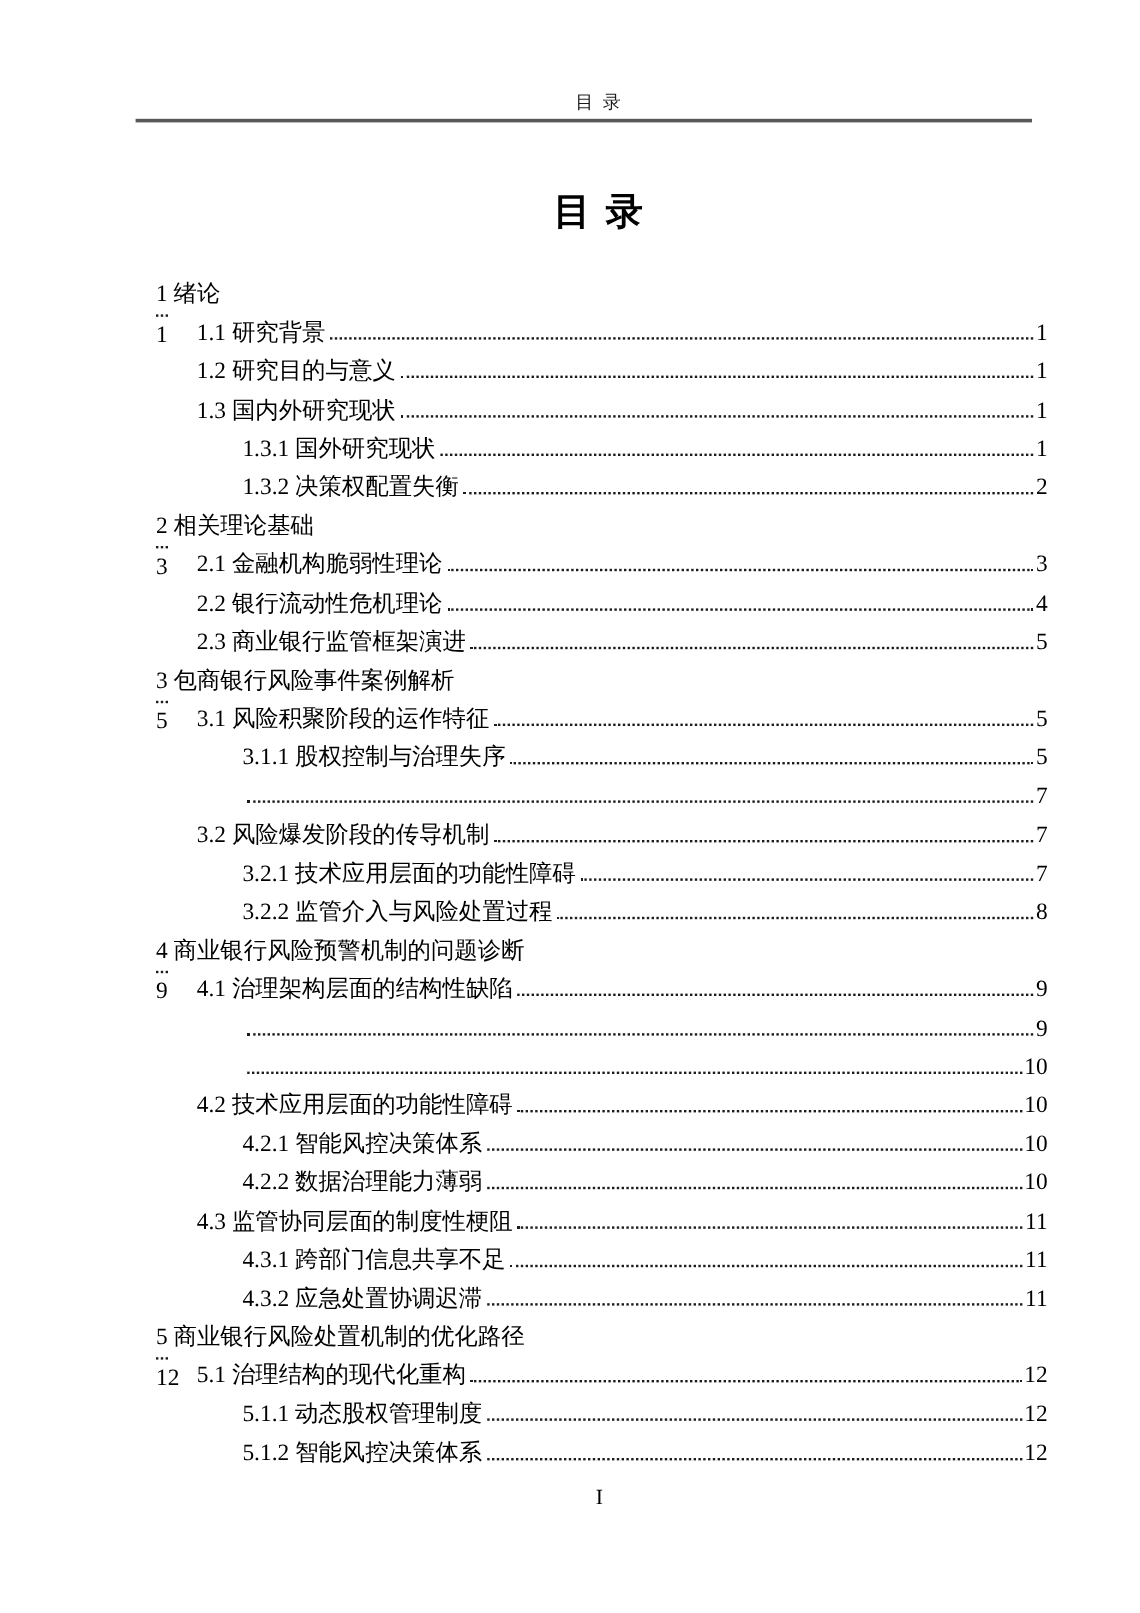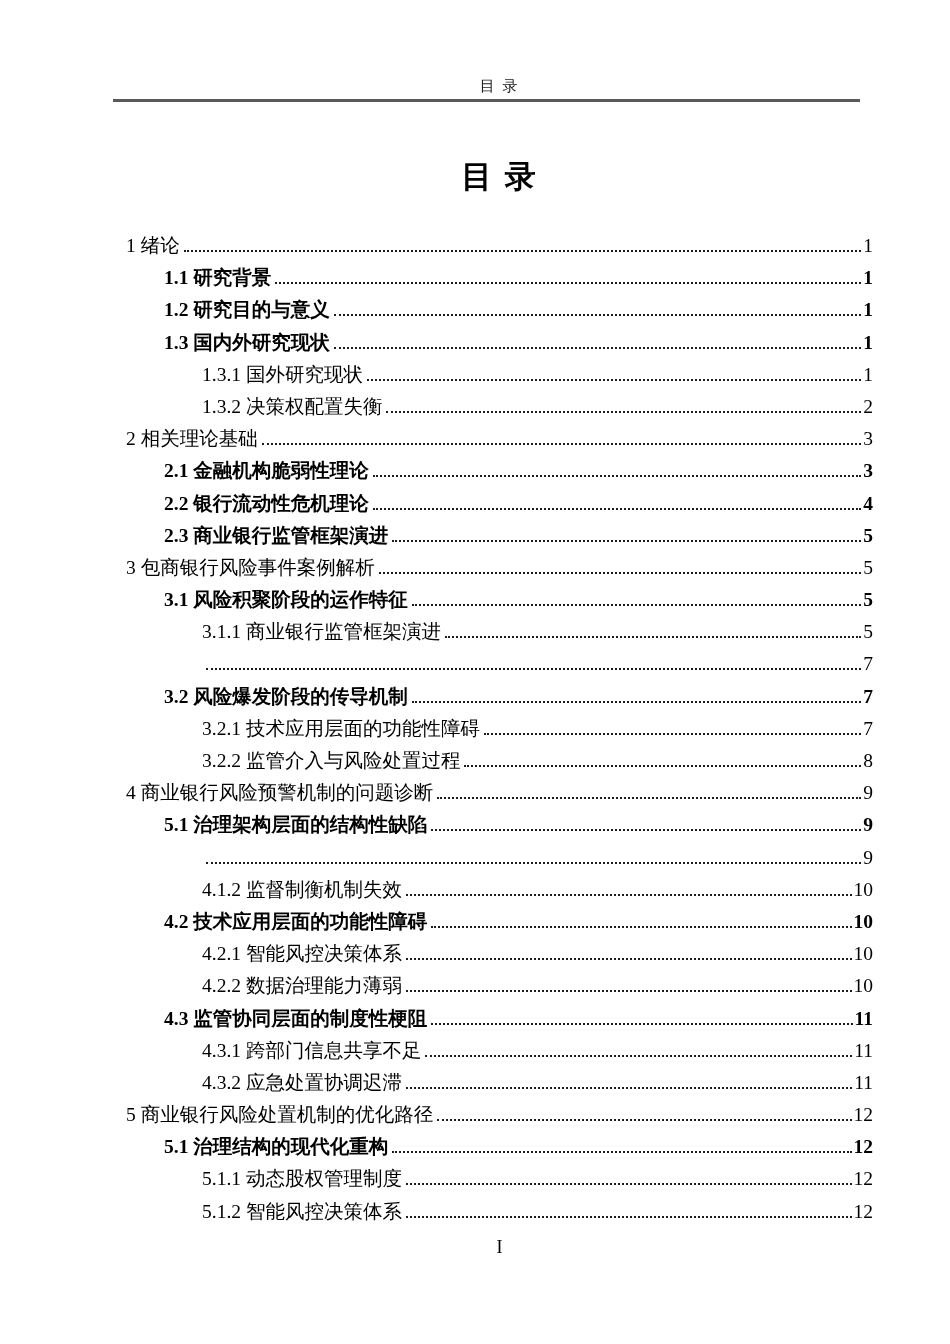--- a/index.html
+++ b/index.html
@@ -52,22 +52,22 @@
     top: 230px;
   }
   .toc-entry {
     display: flex;
     align-items: baseline;
     height: 32.2px;
     line-height: 32.2px;
     font-size: 19.5px;
     white-space: nowrap;
   }
-  .toc-entry.lv1 { padding-left: 0; }
-  .toc-entry.lv2 { padding-left: 38px; font-weight: bold; }
+  .toc-entry.lv1 { padding-left: 0; flex-direction: column; }
+  .toc-entry.lv2 { padding-left: 38px; }
   .toc-entry.lv3 { padding-left: 76px; }
   .toc-label { flex: 0 0 auto; }
   .toc-dots {
     flex: 1 1 auto;
     min-width: 10px;
     border-bottom: 2px dotted #1c1c1c;
     margin: 0 2px 0 4px;
   }
   .toc-page { flex: 0 0 auto; }
   
@@ -146,21 +146,21 @@
     <span class="toc-label">3 包商银行风险事件案例解析</span>
     <span class="toc-dots"></span>
     <span class="toc-page">5</span>
   </div>
     <div class="toc-entry lv2" style="">
     <span class="toc-label">3.1 风险积聚阶段的运作特征</span>
     <span class="toc-dots"></span>
     <span class="toc-page">5</span>
   </div>
     <div class="toc-entry lv3" style="">
-    <span class="toc-label">3.1.1 商业银行监管框架演进</span>
+    <span class="toc-label">3.1.1 股权控制与治理失序</span>
     <span class="toc-dots"></span>
     <span class="toc-page">5</span>
   </div>
     <div class="toc-entry lv3" style="">
     <span class="toc-dots"></span>
     <span class="toc-page">7</span>
   </div>
     <div class="toc-entry lv2" style="">
     <span class="toc-label">3.2 风险爆发阶段的传导机制</span>
     <span class="toc-dots"></span>
@@ -175,30 +175,29 @@
     <span class="toc-label">3.2.2 监管介入与风险处置过程</span>
     <span class="toc-dots"></span>
     <span class="toc-page">8</span>
   </div>
     <div class="toc-entry lv1" style="">
     <span class="toc-label">4 商业银行风险预警机制的问题诊断</span>
     <span class="toc-dots"></span>
     <span class="toc-page">9</span>
   </div>
     <div class="toc-entry lv2" style="">
-    <span class="toc-label">5.1 治理架构层面的结构性缺陷</span>
+    <span class="toc-label">4.1 治理架构层面的结构性缺陷</span>
     <span class="toc-dots"></span>
     <span class="toc-page">9</span>
   </div>
     <div class="toc-entry lv3" style="">
     <span class="toc-dots"></span>
     <span class="toc-page">9</span>
   </div>
     <div class="toc-entry lv3" style="">
-    <span class="toc-label">4.1.2 监督制衡机制失效</span>
     <span class="toc-dots"></span>
     <span class="toc-page">10</span>
   </div>
     <div class="toc-entry lv2" style="">
     <span class="toc-label">4.2 技术应用层面的功能性障碍</span>
     <span class="toc-dots"></span>
     <span class="toc-page">10</span>
   </div>
     <div class="toc-entry lv3" style="">
     <span class="toc-label">4.2.1 智能风控决策体系</span>

